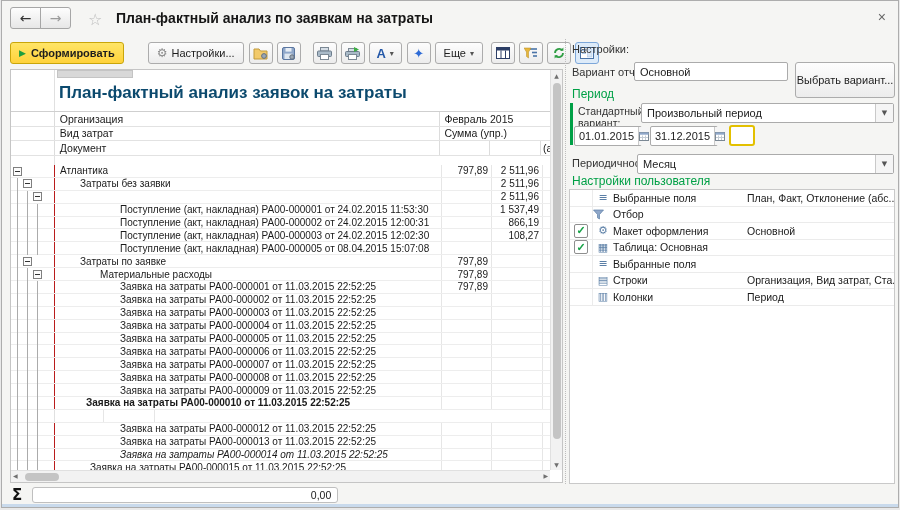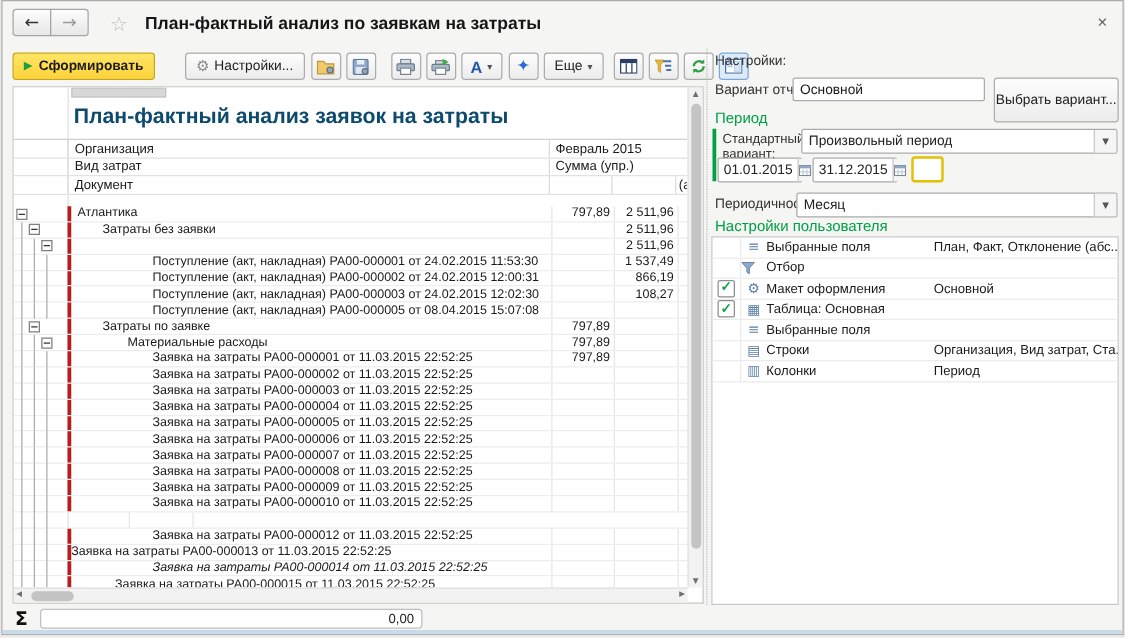--- a/index.html
+++ b/index.html
@@ -44,21 +44,21 @@
   .hplan{width:50px;padding-left:4px;border-right:1px solid #DCDCDC;display:flex;align-items:center;box-sizing:border-box;}
   .hfact{width:51px;padding-left:4px;border-right:1px solid #DCDCDC;display:flex;align-items:center;box-sizing:border-box;}
   .hcut{width:9px;padding-left:2px;overflow:hidden;display:flex;align-items:center;box-sizing:border-box;}
 
   #report-rows{position:absolute;left:0;top:95px;right:0;}
   .rrow{display:flex;height:11.9px;border-bottom:1px solid #EDEDED;font-size:10px;color:#1a1a1a;position:relative;}
   .gut{width:43px;position:relative;box-sizing:border-box;}
   .tline{position:absolute;top:0;bottom:-1px;width:1px;background:#ABABAB;}
   .expbox{position:absolute;top:1.5px;width:9px;height:9px;border:1px solid #7F7F7F;background:#FCFCFC;box-sizing:border-box;}
   .minus{position:absolute;left:1px;top:3px;width:5px;height:1px;background:#333;}
-  .cmain{width:388px;border-left:3px solid #b91c1c;border-right:1px solid #E6E6E6;white-space:nowrap;overflow:hidden;display:flex;align-items:center;box-sizing:border-box;}
+  .cmain{width:388px;border-left:1px solid #b91c1c;border-right:1px solid #E6E6E6;white-space:nowrap;overflow:hidden;display:flex;align-items:center;box-sizing:border-box;}
   .cplan{width:50px;border-right:1px solid #E6E6E6;text-align:right;padding-right:3px;display:flex;align-items:center;justify-content:flex-end;box-sizing:border-box;}
   .cfact{width:51px;border-right:1px solid #E6E6E6;text-align:right;padding-right:3px;display:flex;align-items:center;justify-content:flex-end;box-sizing:border-box;}
   .ccut{flex:1;}
 
   .vscroll{position:absolute;right:0;top:0;width:12px;bottom:12px;background:#F2F2F2;border-left:1px solid #E0E0E0;box-sizing:border-box;}
   .vscroll .arr{position:absolute;left:0;width:100%;text-align:center;font-size:6px;color:#707070;}
   .vthumb{position:absolute;left:1.5px;right:1.5px;top:13px;height:356px;background:#C4C4C4;border-radius:5px;}
   .hscroll{position:absolute;left:0;right:12px;bottom:0;height:12px;background:#F2F2F2;border-top:1px solid #E0E0E0;box-sizing:border-box;}
   .hscroll .arr{position:absolute;top:1px;font-size:6px;color:#707070;}
   .hthumb{position:absolute;left:14px;top:1.5px;bottom:1.5px;width:34px;background:#C4C4C4;border-radius:5px;}
@@ -445,21 +445,21 @@
             <div class="cplan"></div>
             <div class="cfact"></div>
             <div class="ccut"></div>
           </div>
           <div class="rrow">
             <div class="gut">
               <div class="tline" style="left: 6px;"></div>
               <div class="tline" style="left: 16px;"></div>
               <div class="tline" style="left: 26px;"></div>
             </div>
-            <div class="cmain" style="padding-left: 65px;">Заявка на затраты РА00-000010 от 11.03.2015 22:52:25</div>
+            <div class="cmain" style="padding-left: 31px; font-weight: bold;">Заявка на затраты РА00-000010 от 11.03.2015 22:52:25</div>
             <div class="cplan"></div>
             <div class="cfact"></div>
             <div class="ccut"></div>
           </div>
           <div class="rrow">
             <div class="gut">
               <div class="tline" style="left: 6px;"></div>
               <div class="tline" style="left: 16px;"></div>
               <div class="tline" style="left: 26px;"></div>
             </div>
@@ -477,21 +477,21 @@
             <div class="cplan"></div>
             <div class="cfact"></div>
             <div class="ccut"></div>
           </div>
           <div class="rrow">
             <div class="gut">
               <div class="tline" style="left: 6px;"></div>
               <div class="tline" style="left: 16px;"></div>
               <div class="tline" style="left: 26px;"></div>
             </div>
-            <div class="cmain" style="">Заявка на затраты РА00-000013 от 11.03.2015 22:52:25</div>
+            <div class="cmain" style="padding-left: 65px;">Заявка на затраты РА00-000013 от 11.03.2015 22:52:25</div>
             <div class="cplan"></div>
             <div class="cfact"></div>
             <div class="ccut"></div>
           </div>
           <div class="rrow">
             <div class="gut">
               <div class="tline" style="left: 6px;"></div>
               <div class="tline" style="left: 16px;"></div>
               <div class="tline" style="left: 26px;"></div>
             </div>

